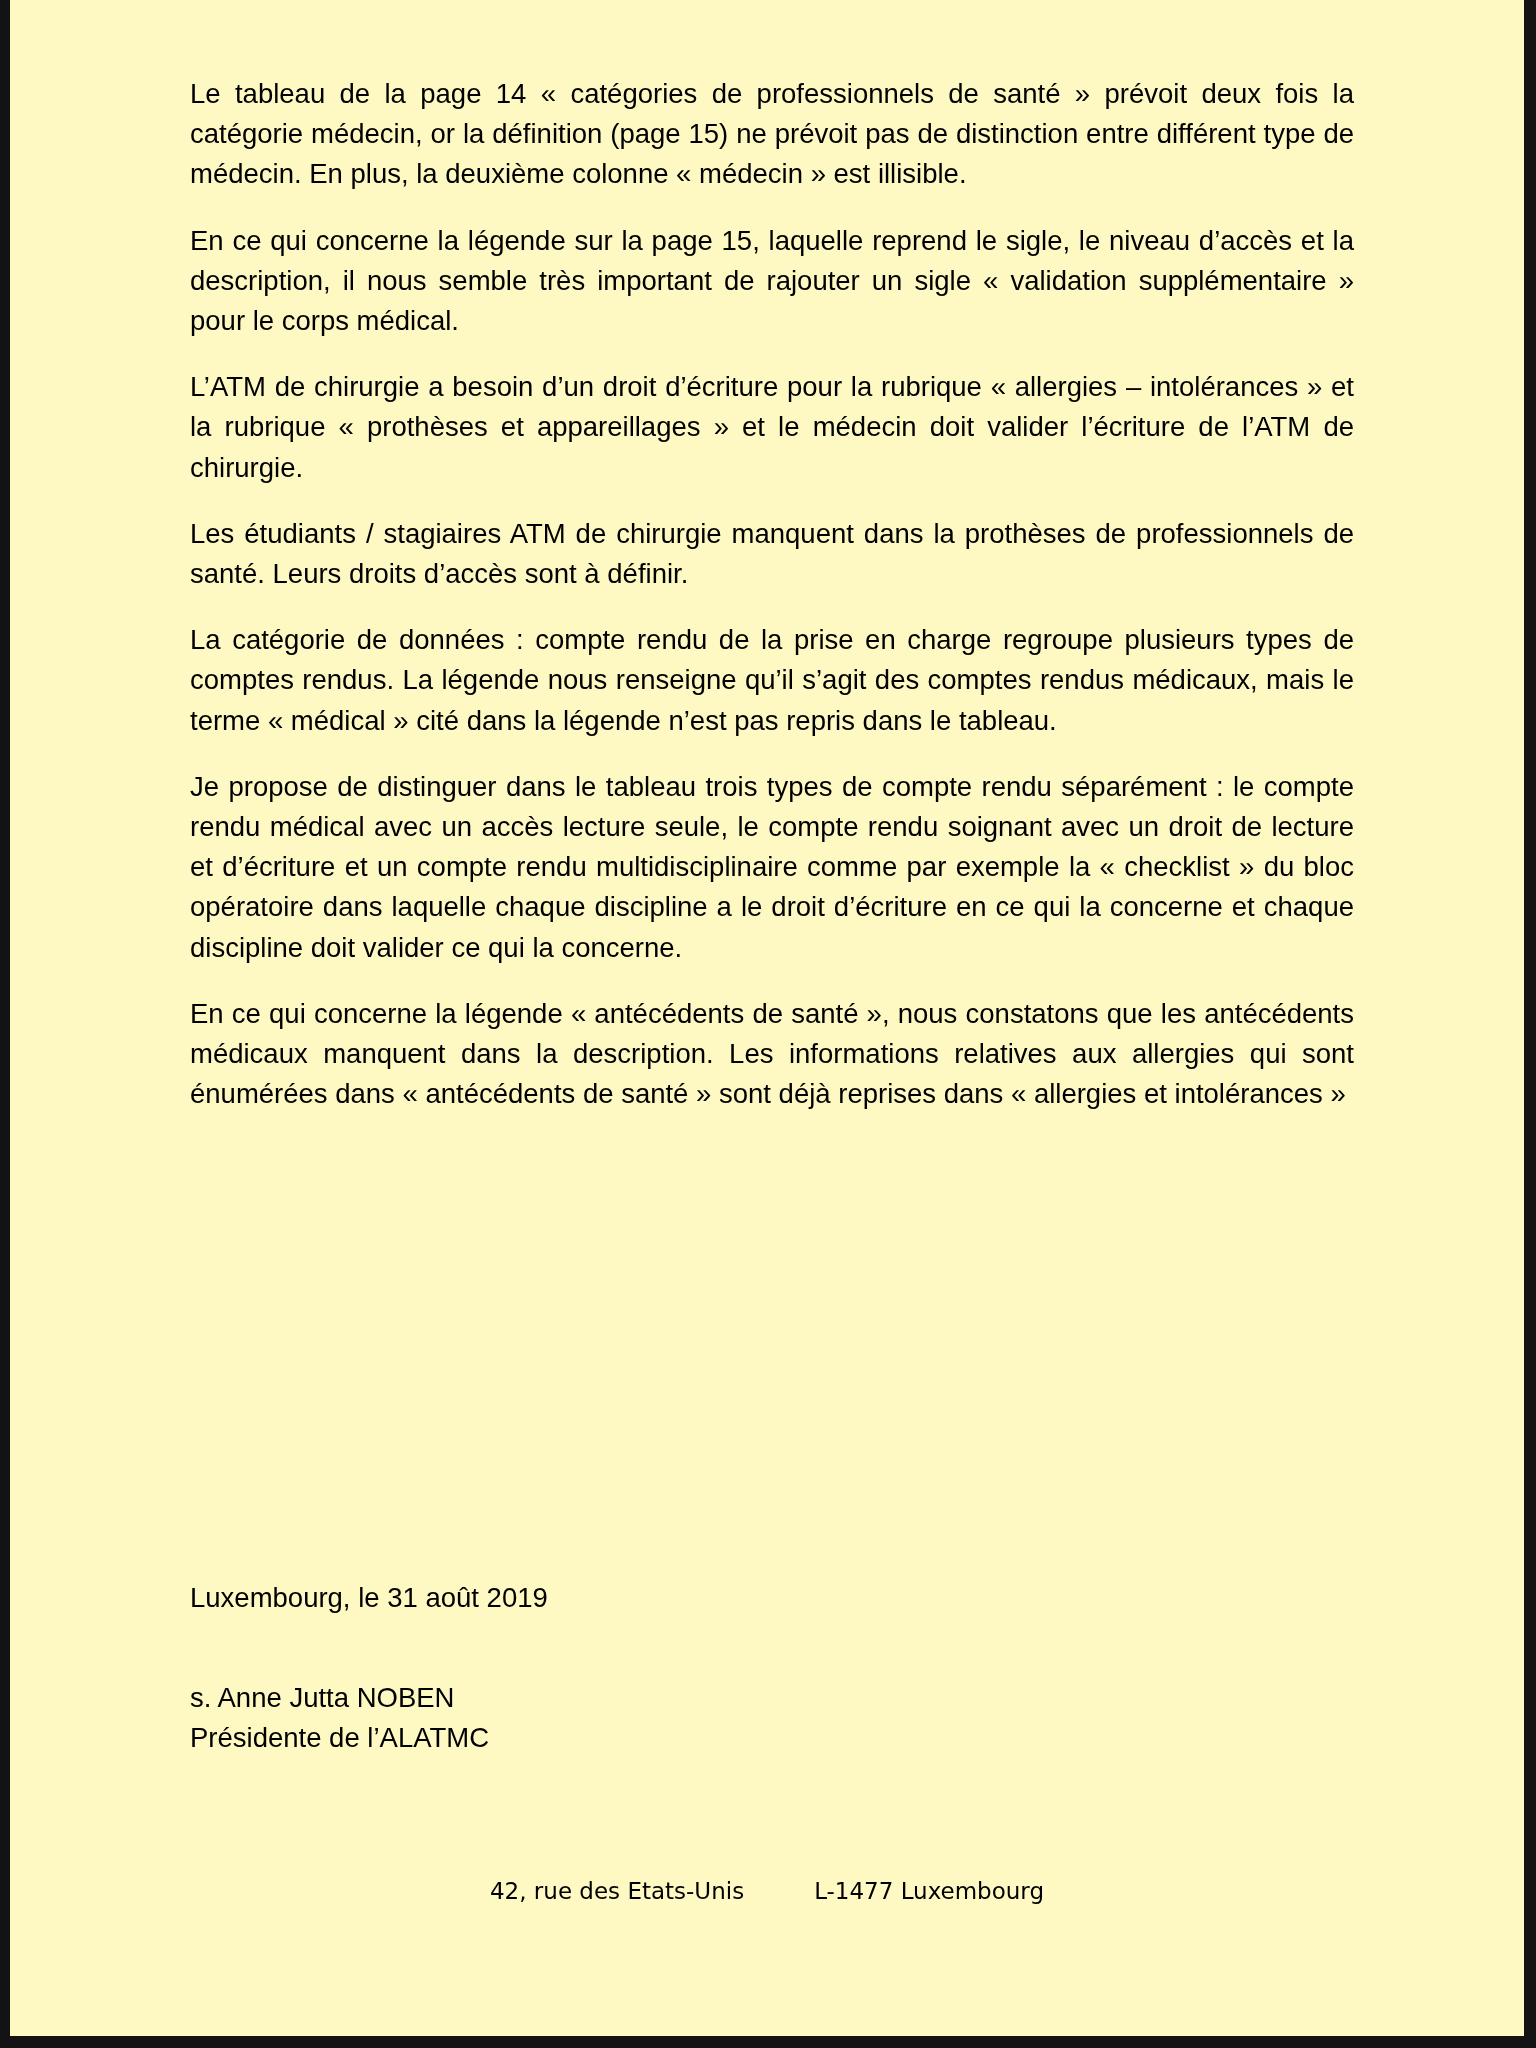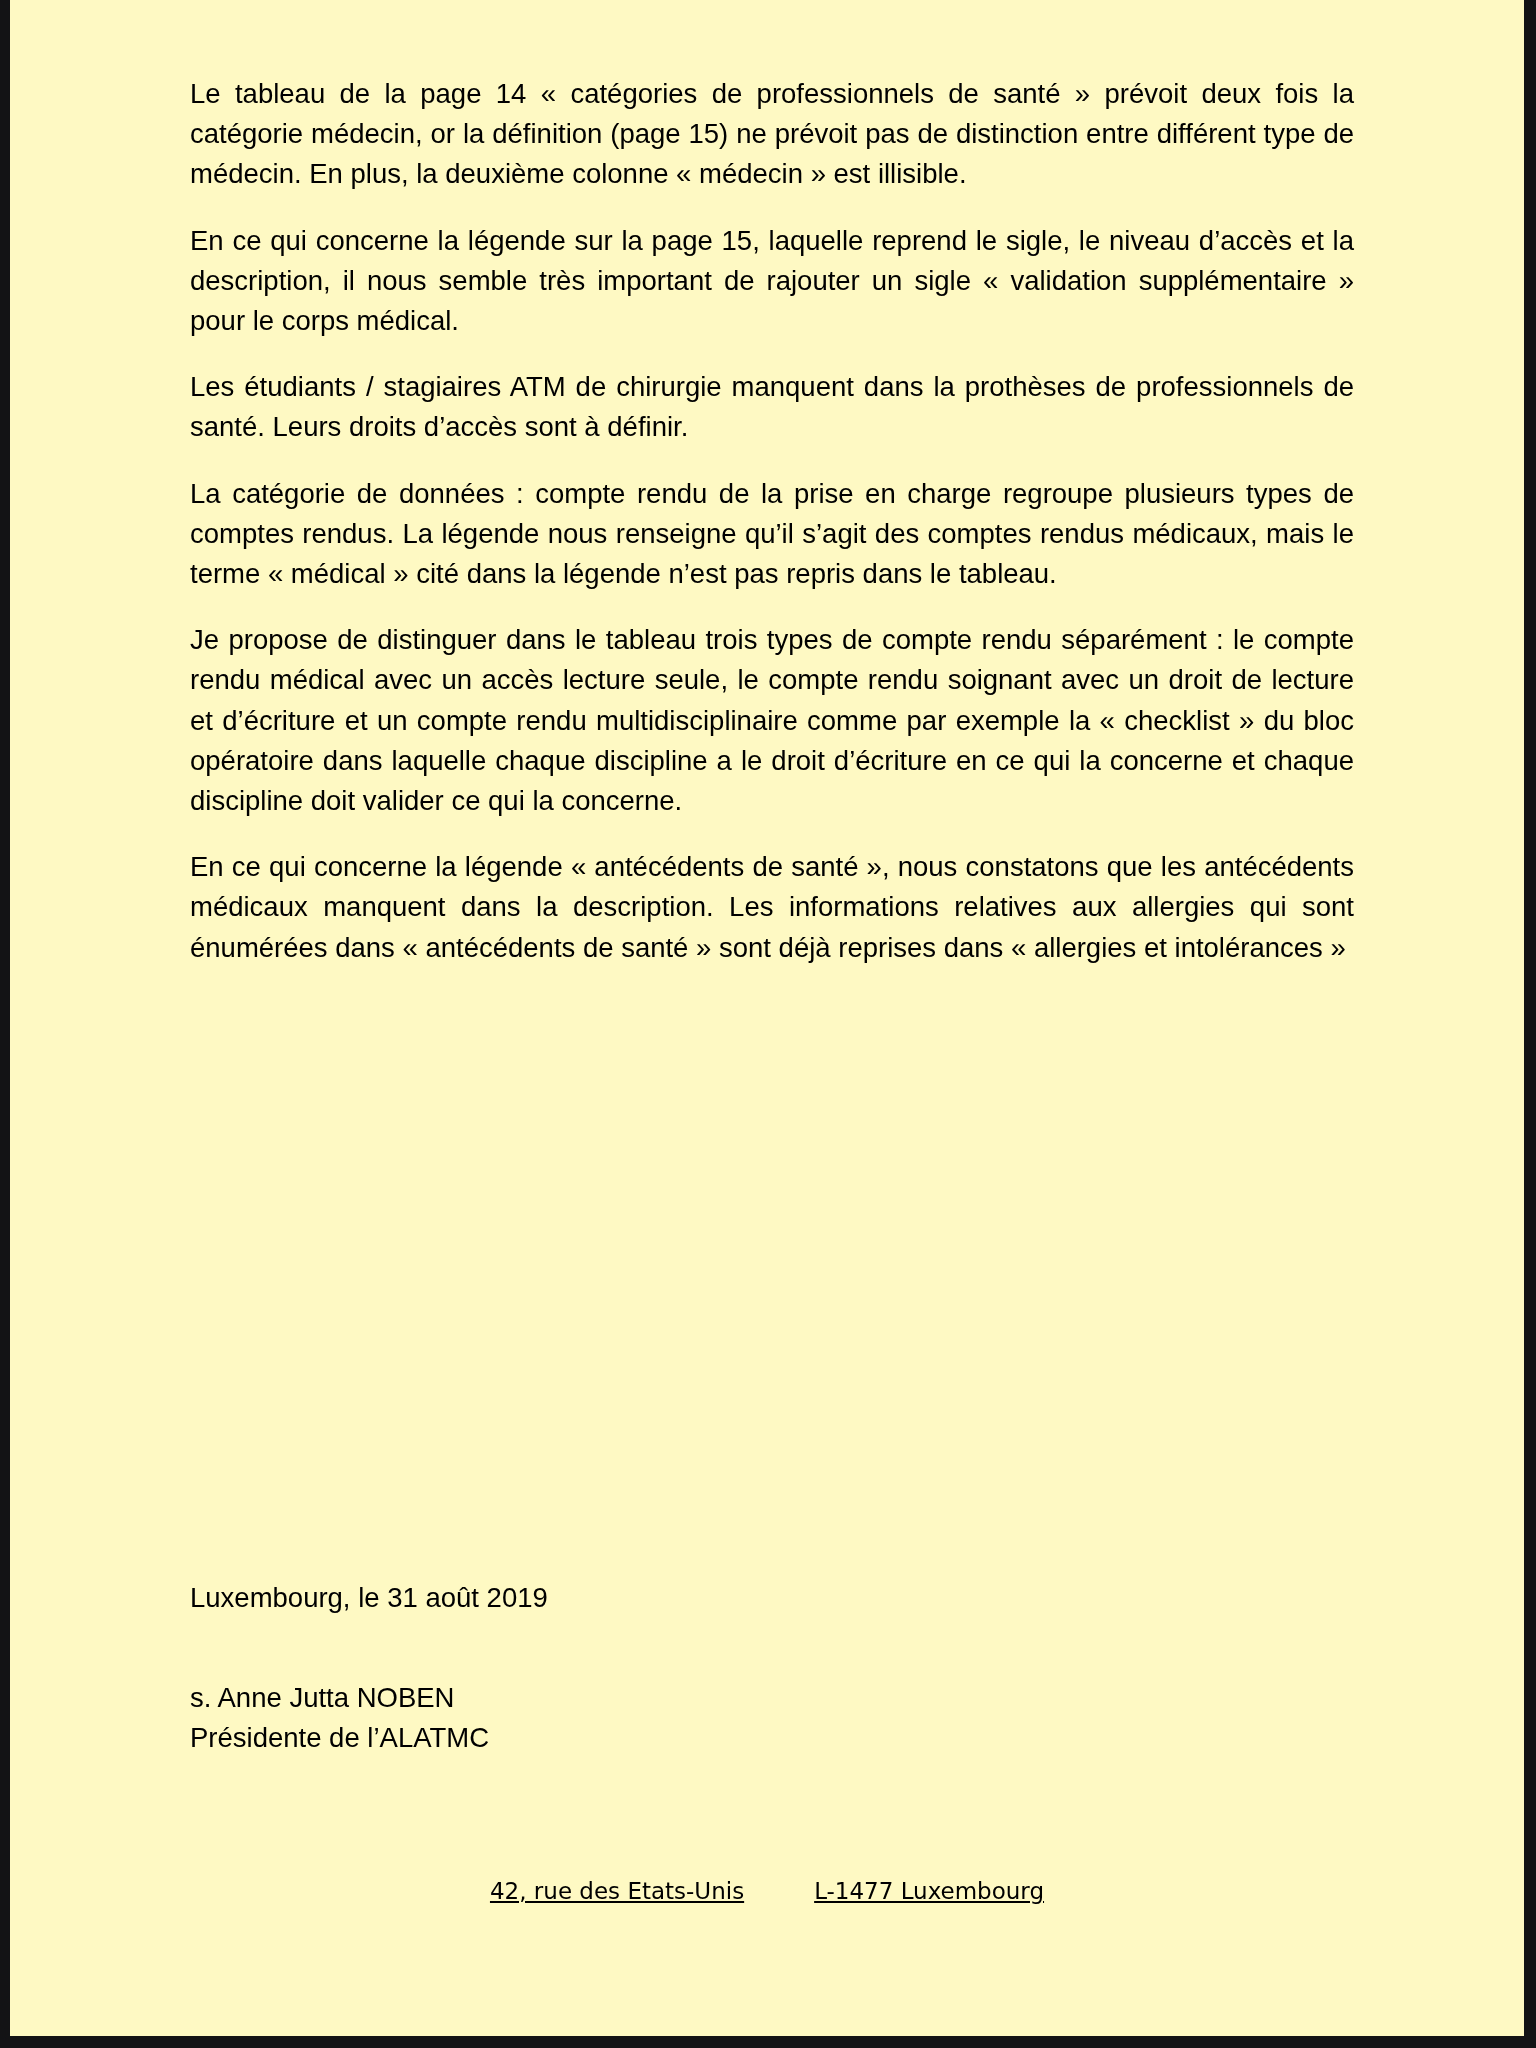--- a/index.html
+++ b/index.html
@@ -40,31 +40,31 @@
   .date { top: 1578px; text-align: center; }
   .sig { top: 1678px; }
   .footer {
     position: absolute;
     top: 1878px; left: 0; width: 1514px;
     text-align: center;
     font-family: "DejaVu Sans", sans-serif;
     font-size: 23px;
     color: #000;
     white-space: pre;
-    text-decoration: underline;
   }
   .footer span + span { margin-left: 70px; }
 </style>
 </head>
 <body>
 
 <div class="page">
   <div class="body-text">
     <p>Le tableau de la page 14 « catégories de professionnels de santé » prévoit deux fois la catégorie médecin, or la définition (page 15) ne prévoit pas de distinction entre différent type de médecin. En plus, la deuxième colonne « médecin » est illisible.</p>
     <p>En ce qui concerne la légende sur la page 15, laquelle reprend le sigle, le niveau d’accès et la description, il nous semble très important de rajouter un sigle « validation supplémentaire » pour le corps médical.</p>
+    <p>L’ATM de chirurgie a besoin d’un droit d’écriture pour la rubrique « allergies – intolérances » et la rubrique « prothèses et appareillages » et le médecin doit valider l’écriture de l’ATM de chirurgie.</p>
     <p>Les étudiants / stagiaires ATM de chirurgie manquent dans la prothèses de professionnels de santé. Leurs droits d’accès sont à définir.</p>
     <p>La catégorie de données : compte rendu de la prise en charge regroupe plusieurs types de comptes rendus. La légende nous renseigne qu’il s’agit des comptes rendus médicaux, mais le terme « médical » cité dans la légende n’est pas repris dans le tableau.</p>
     <p>Je propose de distinguer dans le tableau trois types de compte rendu séparément : le compte rendu médical avec un accès lecture seule, le compte rendu soignant avec un droit de lecture et d’écriture et un compte rendu multidisciplinaire comme par exemple la « checklist » du bloc opératoire dans laquelle chaque discipline a le droit d’écriture en ce qui la concerne et chaque discipline doit valider ce qui la concerne.</p>
     <p>En ce qui concerne la légende « antécédents de santé », nous constatons que les antécédents médicaux manquent dans la description. Les informations relatives aux allergies qui sont énumérées dans « antécédents de santé » sont déjà reprises dans «  allergies et intolérances »</p>
   </div>
 
   <div class="closing date">Luxembourg, le 31  août 2019</div>
 
   <div class="closing sig">
     <div>s. Anne Jutta NOBEN</div>

